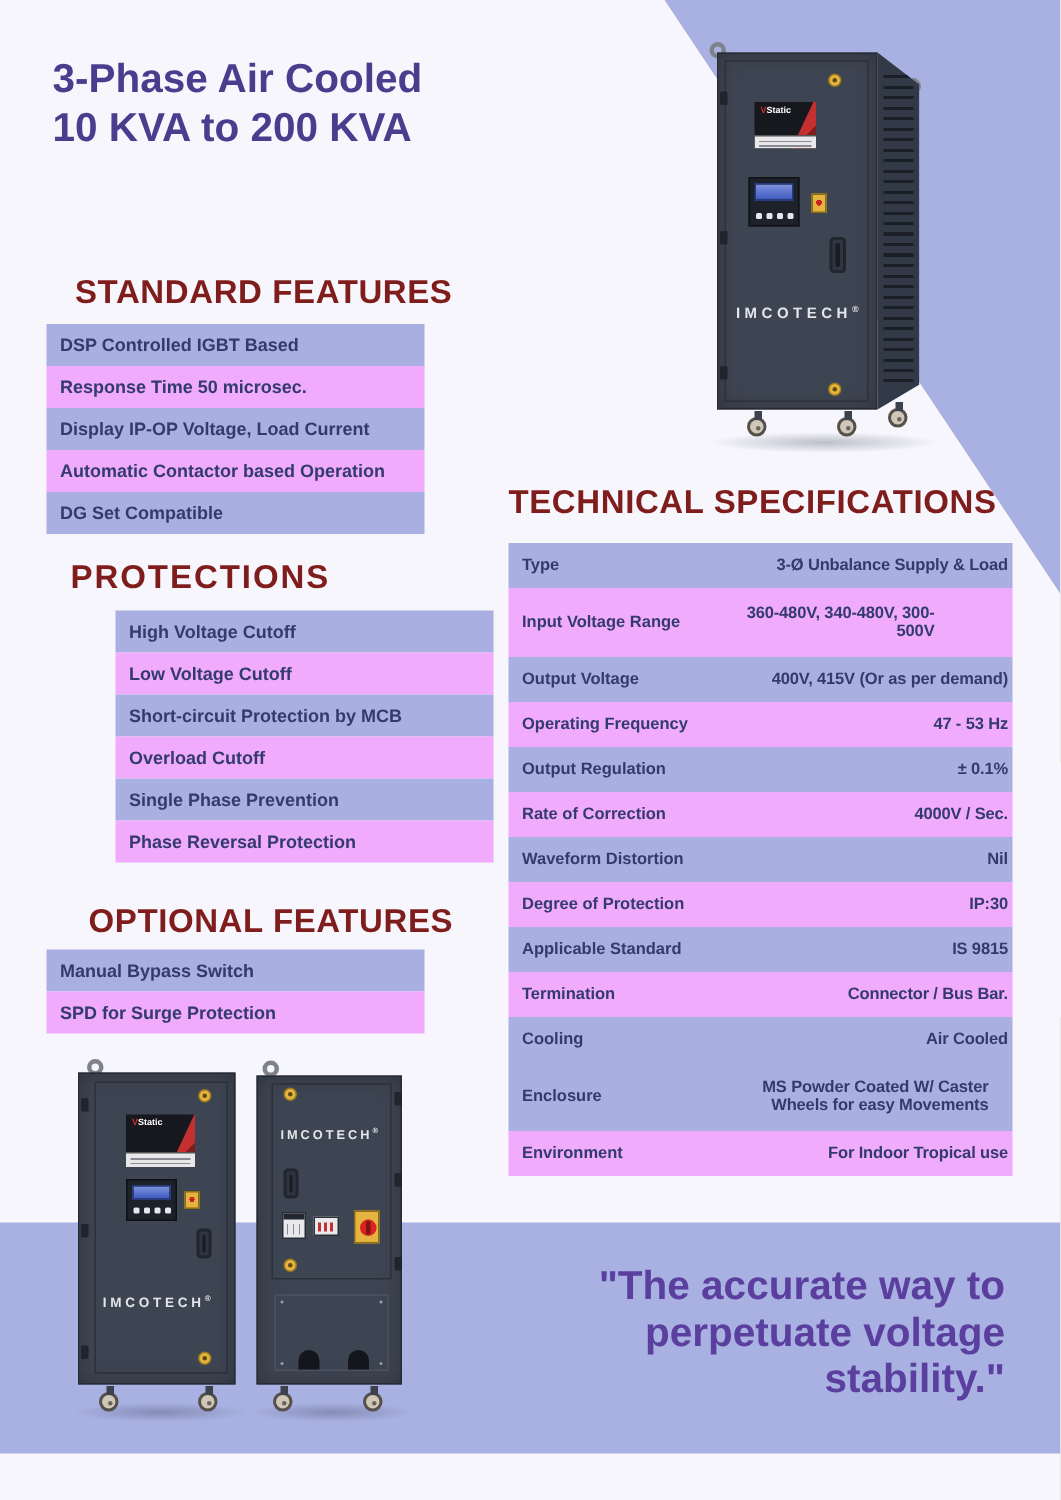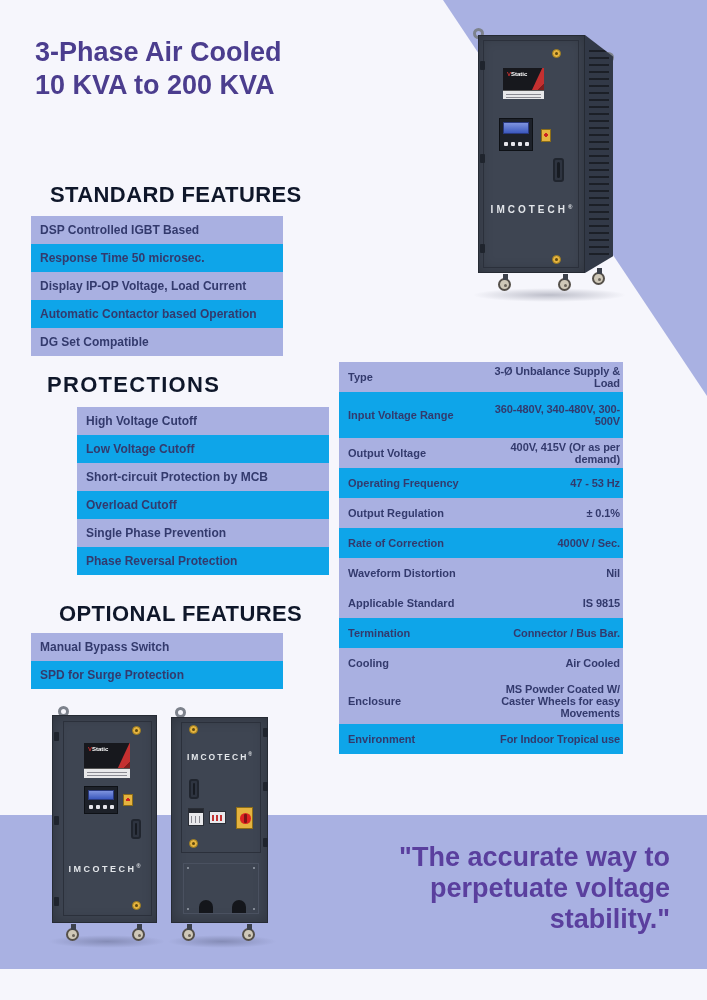--- a/index.html
+++ b/index.html
@@ -10,38 +10,38 @@
     font-family:"Liberation Sans", sans-serif; color:#333a6d;
   }
   
   .bg-triangle { position:absolute; left:0; top:0; width:707px; height:396px;
     background:#a9b1e2; clip-path:polygon(443px 0, 707px 0, 707px 396px); }
   .bg-band { position:absolute; left:0; top:815px; width:707px; height:154px; background:#a9b1e2; }
 
   
   .title { position:absolute; left:35px; top:36px; font-size:27px; font-weight:bold;
     color:#4b3d8e; line-height:1.22; }
-  h2.sec { position:absolute; font-size:22px; font-weight:bold; color:#0f172a; letter-spacing:.4px; }
+  h2.sec { position:absolute; font-size:22px; font-weight:bold; color:#7f1d1d; letter-spacing:.4px; }
   #h-standard { left:50px; top:182px; }
   #h-protect  { left:47px; top:372px; letter-spacing:1.3px; }
   #h-optional { left:59px; top:601px; }
   #h-specs    { left:339px; top:322px; }
 
   
   .flist { position:absolute; left:31px; width:252px; list-style:none; }
   #list-standard { top:216px; }
   #list-protect  { top:407px;margin-left:46px; }
   #list-optional { top:633px; }
   .flist li { height:28px; line-height:28px; padding-left:9px; font-size:12px; font-weight:bold;
     color:#333a6d; white-space:nowrap; overflow:hidden; }
   .row-dark  { background:#a9b0e1; }
-  .row-light { background:#0ea5e9; }
-
-  
-  .spec-table { position:absolute; left:339px; top:362px; width:284px; }
+  .row-light { background:#f0abfc; }
+
+  
+  .spec-table { position:absolute; left:339px; top:362px; width:336px; }
   .spec-row { display:flex; align-items:center; min-height:30px; }
   .spec-row.tall { min-height:46px; }
   .spec-label { width:155px; padding-left:9px; font-size:11px; font-weight:bold; }
   .spec-value { flex:1; font-size:11px; font-weight:bold; letter-spacing:-.1px; padding-right:3px;text-align:right; }
   .r-input .spec-value { max-width:132px; }
   .r-enclosure .spec-value { max-width:168px; }
 
   
   .quote { position:absolute; left:330px; top:842px; width:340px; text-align:right;
     font-size:27px; font-weight:bold; color:#5a3f9e; line-height:1.15; }
@@ -136,20 +136,21 @@
     <li class="row-dark">Single Phase Prevention</li>
     <li class="row-light">Phase Reversal Protection</li>
   </ul>
 
   <h2 class="sec" id="h-optional">OPTIONAL FEATURES</h2>
   <ul class="flist" id="list-optional">
     <li class="row-dark">Manual Bypass Switch</li>
     <li class="row-light">SPD for Surge Protection</li>
   </ul>
 
+  <h2 class="sec" id="h-specs">TECHNICAL SPECIFICATIONS</h2>
   <div class="spec-table">
     <div class="spec-row row-dark">
       <div class="spec-label">Type</div>
       <div class="spec-value">3-Ø Unbalance Supply &amp; Load</div>
     </div>
     <div class="spec-row row-light tall r-input">
       <div class="spec-label">Input Voltage Range</div>
       <div class="spec-value">360-480V, 340-480V, 300-500V</div>
     </div>
     <div class="spec-row row-dark">
@@ -164,20 +165,24 @@
       <div class="spec-label">Output Regulation</div>
       <div class="spec-value">± 0.1%</div>
     </div>
     <div class="spec-row row-light">
       <div class="spec-label">Rate of Correction</div>
       <div class="spec-value">4000V / Sec.</div>
     </div>
     <div class="spec-row row-dark">
       <div class="spec-label">Waveform Distortion</div>
       <div class="spec-value">Nil</div>
+    </div>
+    <div class="spec-row row-light">
+      <div class="spec-label">Degree of Protection</div>
+      <div class="spec-value">IP:30</div>
     </div>
     <div class="spec-row row-dark">
       <div class="spec-label">Applicable Standard</div>
       <div class="spec-value">IS 9815</div>
     </div>
     <div class="spec-row row-light">
       <div class="spec-label">Termination</div>
       <div class="spec-value">Connector / Bus Bar.</div>
     </div>
     <div class="spec-row row-dark">

